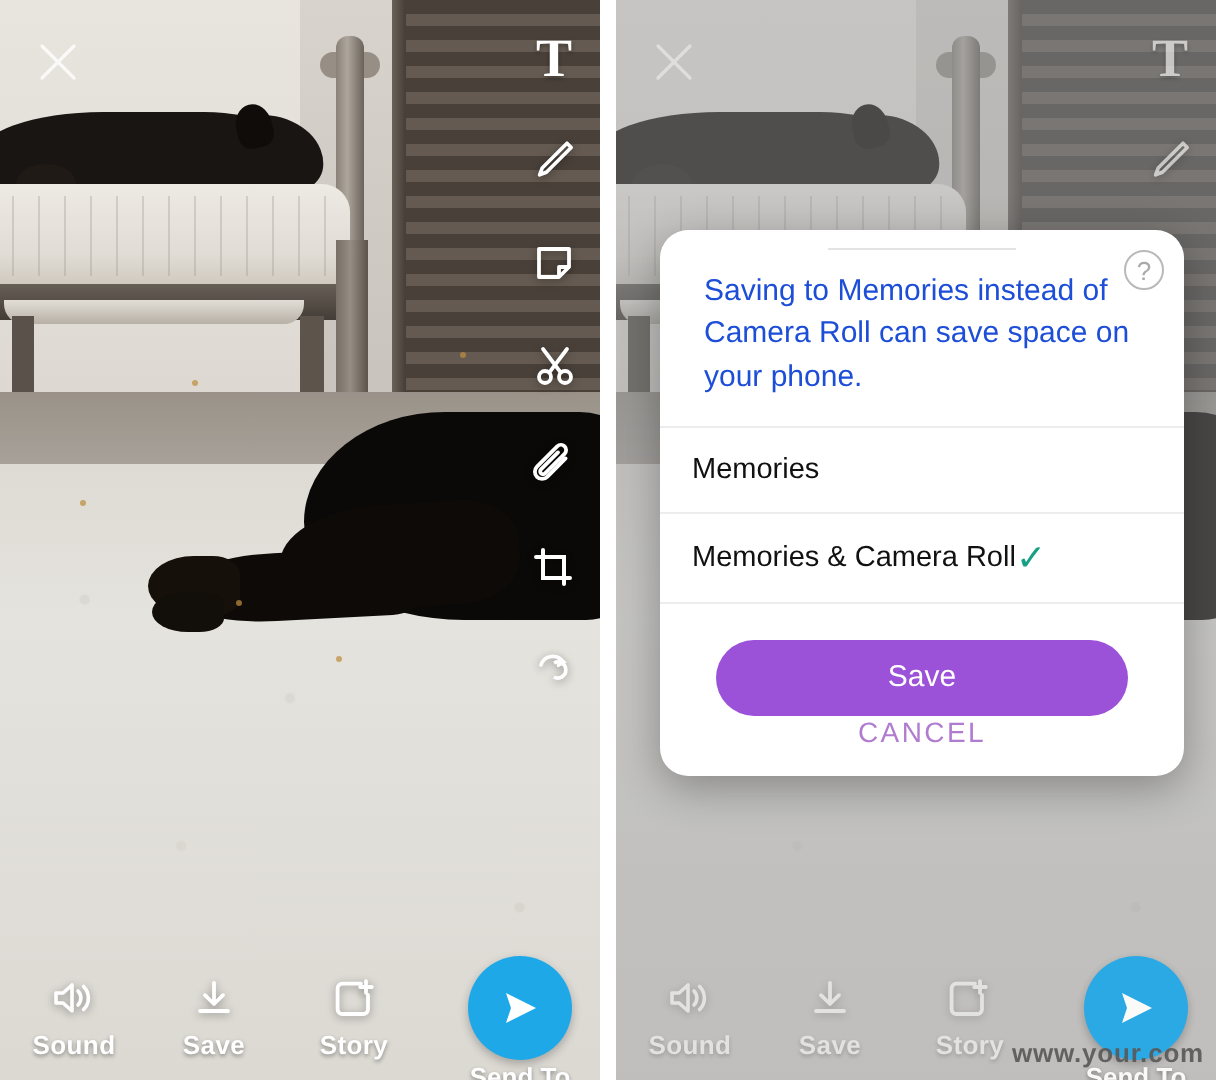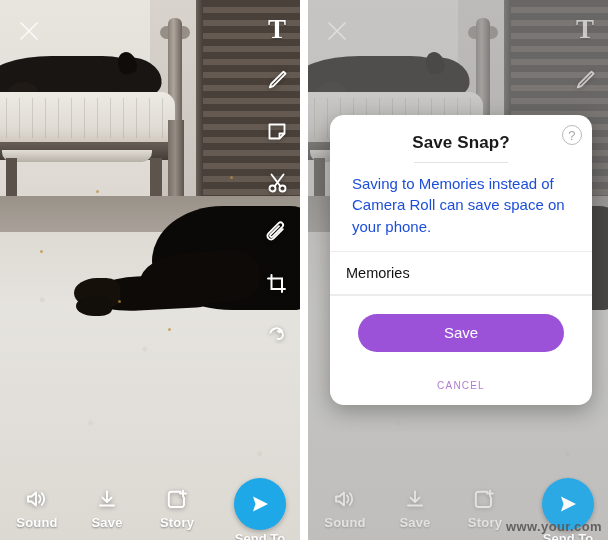--- a/index.html
+++ b/index.html
@@ -215,22 +215,22 @@
     padding: 13px 16px; font-size:14.5px; color:#111;
   }
   .dlg-check { color:#16A085; font-size:18px; line-height:1; }
   .dlg-actions { padding: 18px 28px 0 28px; }
   .dlg-save {
     width:100%; height:38px; border:0; border-radius:19px;
     background:#9B51D8; color:#fff; font-size:15px;
     font-family:"Liberation Sans", sans-serif; cursor:pointer;
   }
   .dlg-cancel {
-    display:block; width:100%; margin-top:28px; background:none; border:0;
-    color:#B07CD0; font-size:10px; letter-spacing:1.2px; cursor:pointer;
+    display:block; width:100%; margin-top:0; background:none; border:0;
+    color:#B07CD0; font-size:14px; letter-spacing:1.2px; cursor:pointer;
     font-family:"Liberation Sans", sans-serif;
   }
 
   .watermark {
     position:absolute; right:6px; bottom:6px; z-index:40;
     font-size:13px; font-weight:700; color:#5a5a5a; letter-spacing:.4px;
     font-family:"Liberation Sans", sans-serif; opacity:.92;
   }
   .divider { width:4px; height:540px; background:#ffffff; }
 </style>
@@ -408,29 +408,32 @@
         <svg width="26" height="26" viewBox="0 0 26 26" fill="none" stroke="#fff" stroke-width="1.8" stroke-linejoin="round">
           <path d="M19.5 4.6 L21.6 6.7 L9.2 19.1 L5.8 20.4 L7.1 17z"></path>
         </svg>
       </div>
     </div>
 
     <div class="dialog">
       <div class="dlg-help">
         <span>?</span>
       </div>
-      <div class="dlg-title">Save Snap?</div>
       <div class="dlg-rule"></div>
       <div class="dlg-sub">Saving to Memories instead of Camera Roll can save space on your phone.</div>
 
       <div class="dlg-sep"></div>
       <div class="dlg-option">
         <span>Memories</span>
       </div>
       <div class="dlg-sep"></div>
+      <div class="dlg-option">
+        <span>Memories &amp; Camera Roll</span>
+        <span class="dlg-check">✓</span>
+      </div>
       <div class="dlg-sep"></div>
 
       <div class="dlg-actions">
         <button class="dlg-save">Save</button>
         <button class="dlg-cancel">CANCEL</button>
       </div>
     </div>
 
     <div class="bottom-bar">
       <div class="bb-items">

